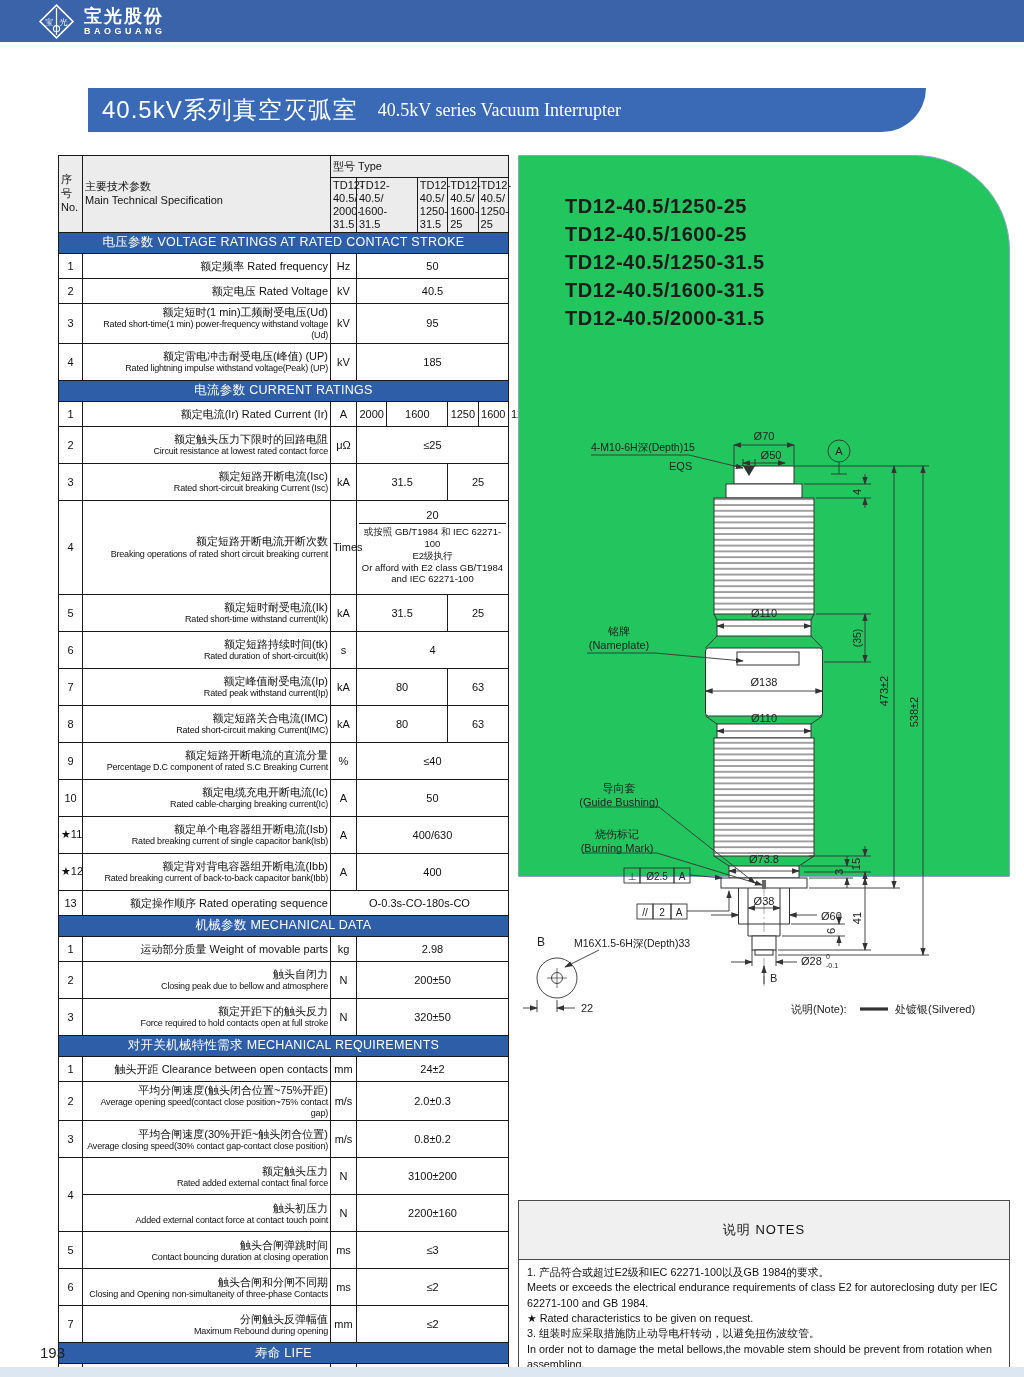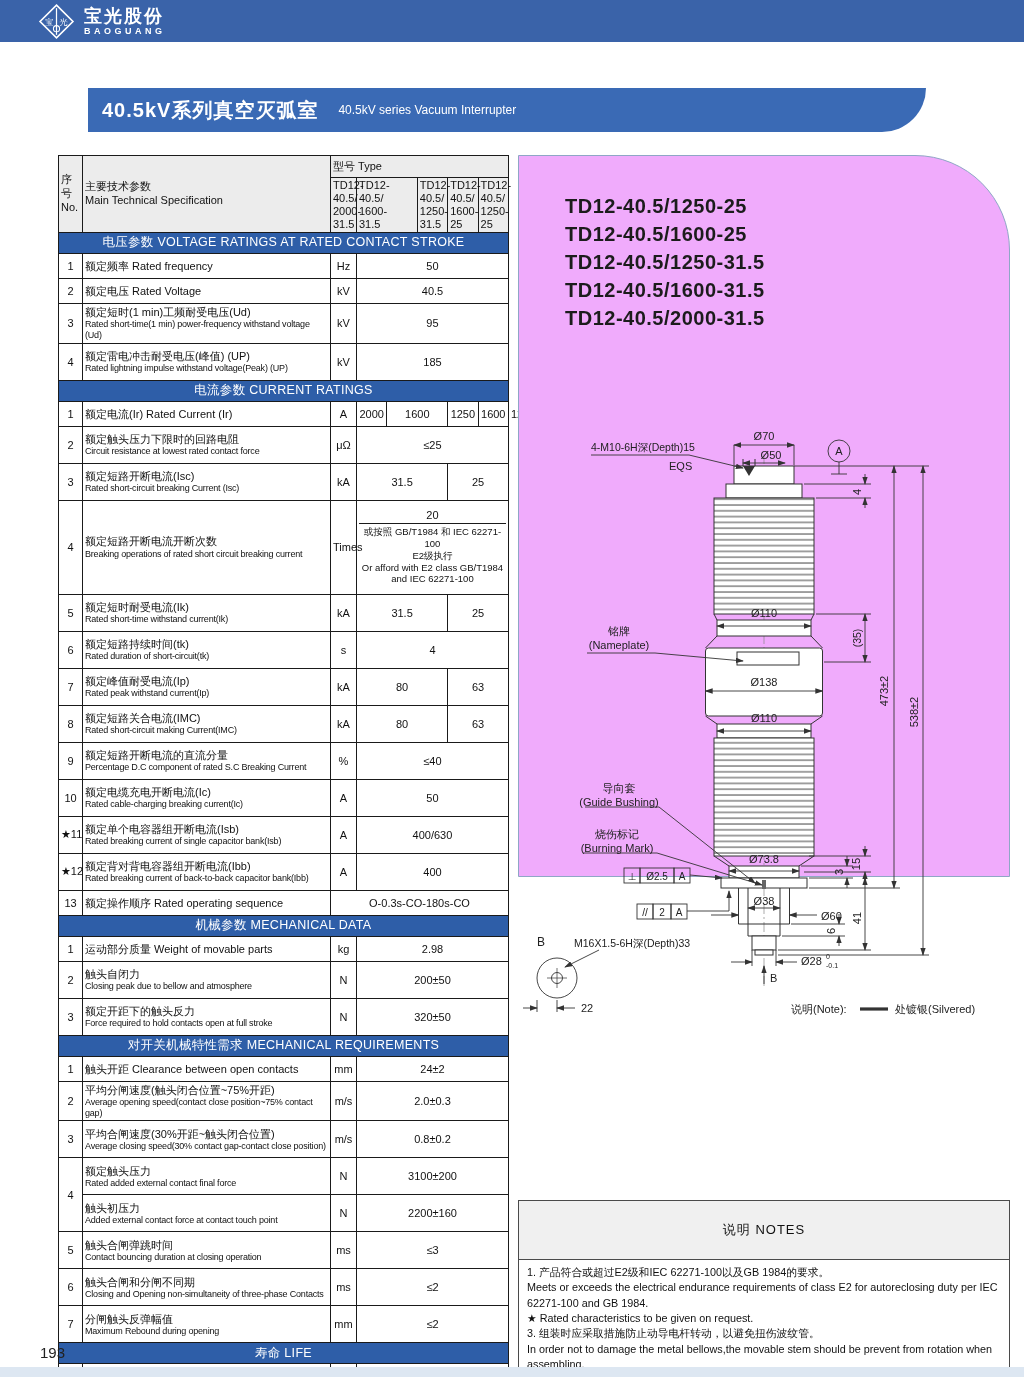--- a/index.html
+++ b/index.html
@@ -10,47 +10,47 @@
   .top-band{position:absolute;left:0;top:0;width:1024px;height:42px;background:#3a63a9;}
   .logo{position:absolute;left:38px;top:3px;display:flex;align-items:center;gap:9px;color:#fff;}
   .logo-mark{width:37px;height:37px;}
   .logo-zh{font-size:18px;font-weight:bold;letter-spacing:2px;line-height:20px;}
   .logo-en{font-size:9px;font-weight:bold;letter-spacing:3.5px;line-height:11px;}
 
   
   .title-bar{position:absolute;left:88px;top:88px;width:838px;height:44px;background:#3a6ab5;
              border-bottom-right-radius:46px;color:#fff;display:flex;align-items:center;
              gap:20px;padding-left:14px;box-sizing:border-box;}
-  .title-zh{font-size:20px;font-weight:bold;letter-spacing:1px;}
-  .title-en{font-size:12px;}
+  .title-zh{font-size:24px;font-weight:normal;letter-spacing:1px;}
+  .title-en{font-size:18px;font-family:Liberation Serif, serif;}
 
   
   .spec-table{position:absolute;left:58px;top:155px;width:450px;border-collapse:collapse;
               table-layout:fixed;}
   .spec-table td{border:1px solid #1a1a1a;font-size:11px;padding:1px 2px;vertical-align:middle;}
   .h-gray{background:#ececec;text-align:left;white-space:pre-line;font-size:11px;line-height:1.25;}
   .type-cell{font-size:9.5px;line-height:1.18;padding:2px 0;}
   .sec-row td{background:#2e5ea8;color:#fff;text-align:center;font-size:12.5px;height:20px;
               letter-spacing:.3px;padding:0;}
   .cno{text-align:center;padding:0;}
-  .clabel{text-align:left;padding-left:4px;margin-top:15px;}
+  .clabel{text-align:right;padding-left:4px;margin-top:15px;}
   .lzh{font-size:11px;line-height:1.3;}
   .len{font-size:9px;line-height:1.25;letter-spacing:-.2px;color:#111;}
   .cunit{text-align:center;font-size:9.5px;padding:0;margin-left:24px;}
   .cval{text-align:center;font-size:11px;}
   .stacked{padding:0;}
   .stack-top{border-bottom:1px solid #1a1a1a;padding:2px;text-align:center;}
   .stack-bottom{font-size:9.5px;white-space:pre-line;padding:2px 1px;text-align:center;line-height:1.25;}
   tr.h1>td{height:22px;}
   tr.h2>td{height:34px;}
   tr.h3{height:94px;}
 
   
   .panel{position:absolute;left:518px;top:155px;width:492px;height:722px;
-         border:1.5px solid #8fa6c6;border-top-right-radius:95px;box-sizing:border-box;background:#f0abfc;}
+         border:1.5px solid #8fa6c6;border-top-right-radius:95px;box-sizing:border-box;background:#22c55e;}
   .models{position:absolute;left:46px;top:36px;}
   .model-line{font-size:20px;font-weight:bold;color:#1c1c1c;line-height:28px;letter-spacing:.5px;}
   .drawing{position:absolute;left:0;top:0;width:489px;height:1029px;}
   .drawing text{font-family:"Liberation Sans",sans-serif;fill:#222;}
 
   
   .notes{position:absolute;left:518px;top:1200px;width:492px;border:1.5px solid #4a4a4a;
          box-sizing:border-box;background:#fff;}
   .notes-title{background:#f0f0f0;border-bottom:1.5px solid #4a4a4a;text-align:center;
                font-size:13px;padding:20px 0;letter-spacing:1px;}

